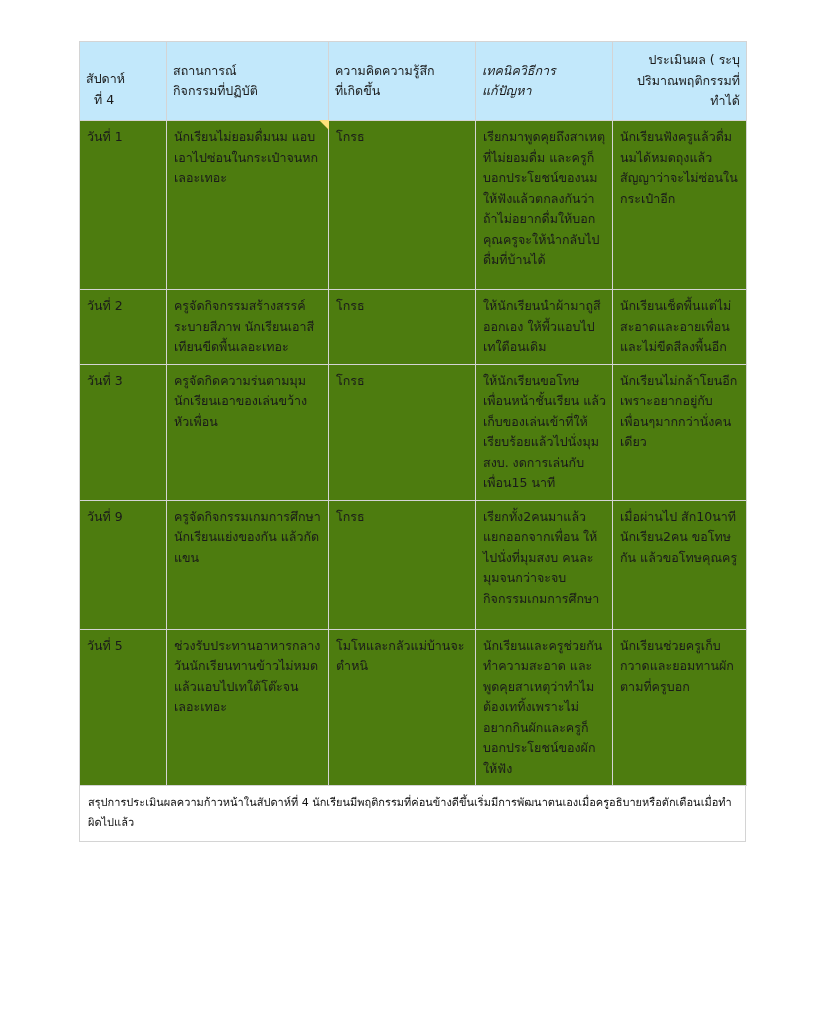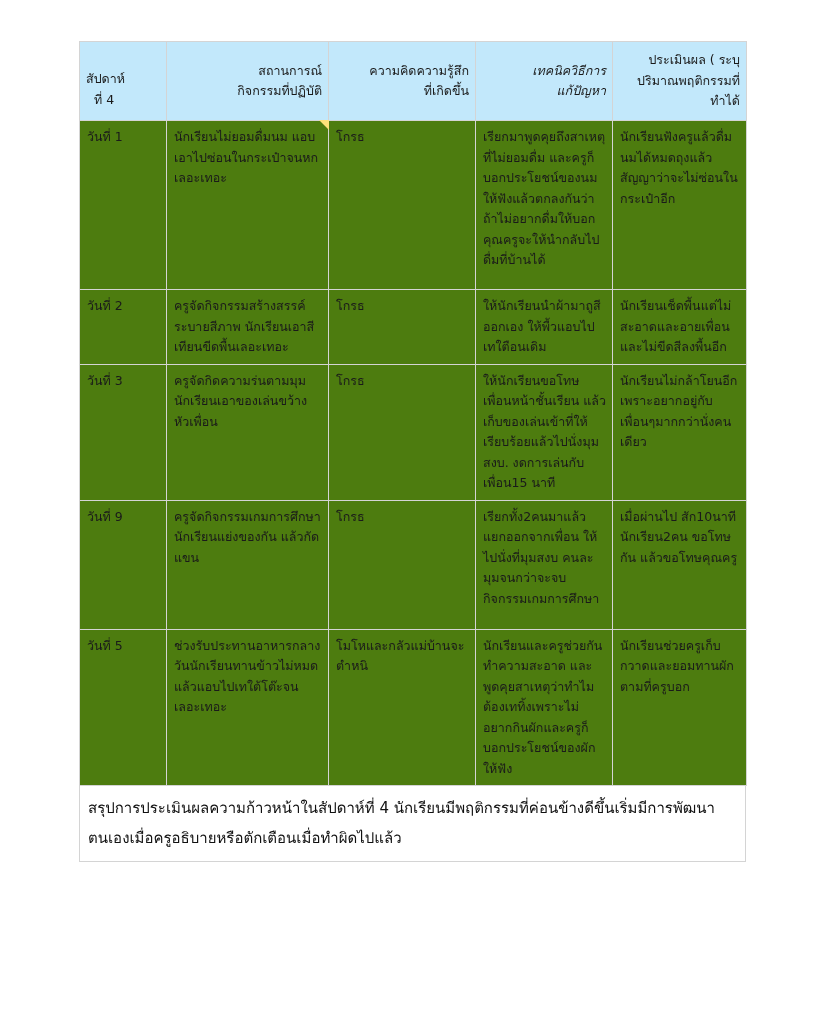--- a/index.html
+++ b/index.html
@@ -39,21 +39,21 @@
       word-wrap: break-word;
     }
     table.log thead th {
       background: #c2e8fb;
       font-weight: normal;
       height: 68px;
       padding: 0 6px;
       vertical-align: middle;
     }
     table.log thead th.center {
-      text-align: right;
+      text-align: left;
       margin-left: 22px;
     }
     table.log thead th.left {
       text-align: right;
     }
     table.log thead th.week {
       vertical-align: bottom;
       padding-bottom: 10px;
       text-align: left;
     }
@@ -76,22 +76,22 @@
       top: -1px;
       width: 0;
       height: 0;
       border-top: 10px solid #fde27a;
       border-left: 10px solid transparent;
     }
     .summary {
       border: 1px solid #d4d4d4;
       border-top: none;
       background: #ffffff;
-      font-size: 15px;
-      line-height: 30px;
+      font-size: 11px;
+      line-height: 20px;
       padding: 7px 8px 8px 8px;
       color: #111;
     }
   </style>
 </head>
 <body>
 
 <div class="page">
   <table class="log">
     <colgroup>

